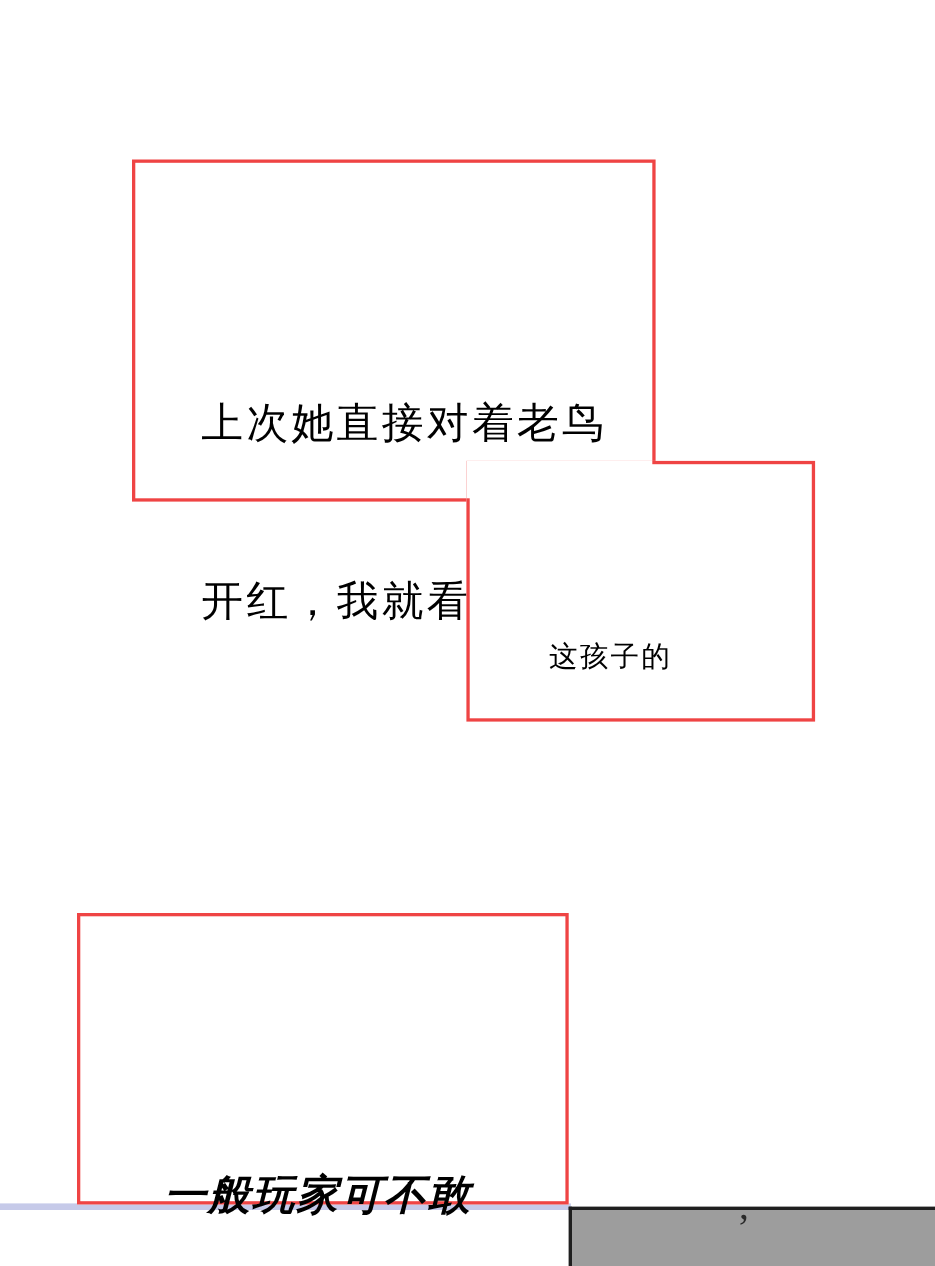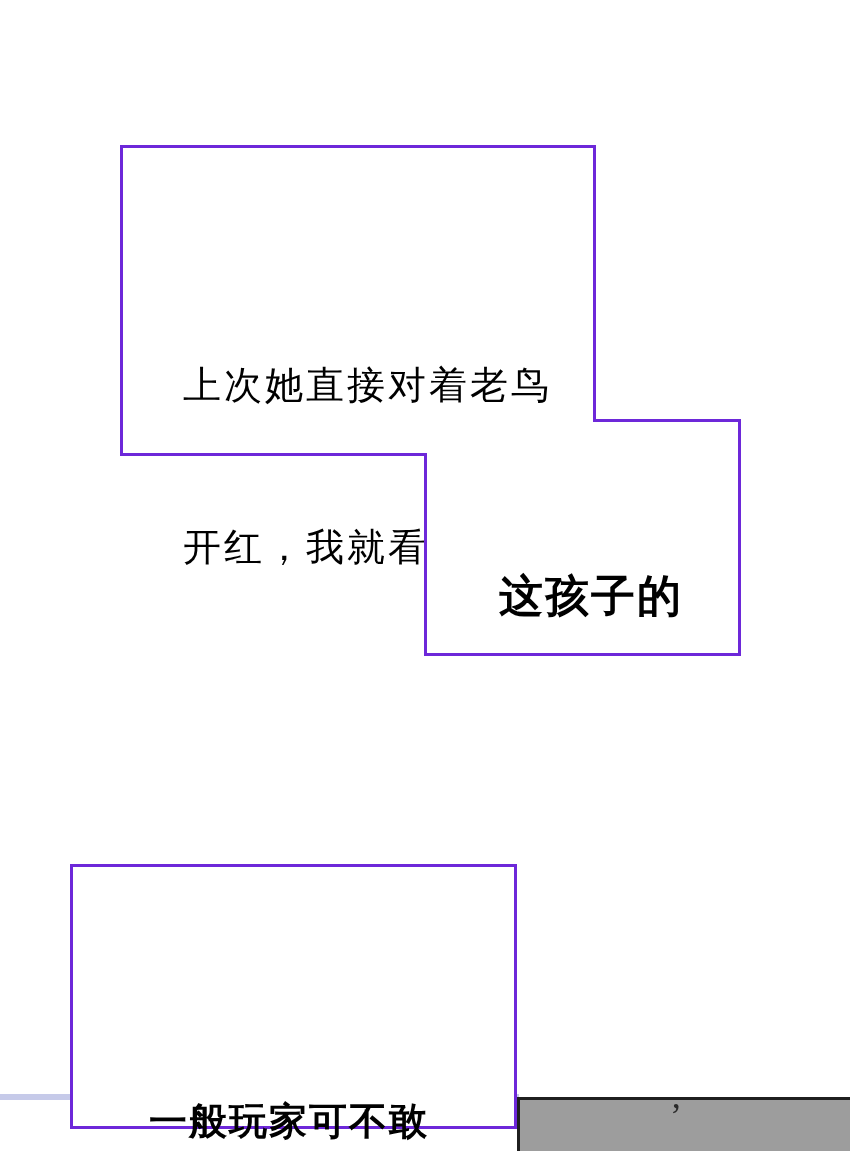--- a/index.html
+++ b/index.html
@@ -11,58 +11,57 @@
     position: relative;
     width: 850px;
     height: 1151px;
     background: #ffffff;
     overflow: hidden;
     font-family: "Liberation Serif", "DejaVu Serif", serif;
   }
   .bubble {
     position: absolute;
     background: #ffffff;
-    border: 3px solid #6d28d9;
+    border: 3px solid #ef4444;
     box-sizing: border-box;
   }
   #bubble-1 {
     left: 120px; top: 145px;
     width: 476px; height: 311px;
   }
   #bubble-2 {
     left: 424px; top: 419px;
     width: 317px; height: 237px;
   }
   #bubble-3 {
-    left: 70px; top: 864px;
-    width: 447px; height: 265px;
+    left: 70px; top: 830px;
+    width: 447px; height: 265px; font-style: italic;
   }
   
   #bubble-join-patch {
     position: absolute;
     left: 424px; top: 419px;
     width: 169px; height: 34px;
     background: #ffffff;
   }
   .bubble-text {
     color: #000000;
     white-space: pre;
   }
   #bubble-1 .bubble-text {
     padding: 102px 0 0 60px;
     font-size: 38px;
     line-height: 54px;
     letter-spacing: 3px;
   }
   #bubble-2 .bubble-text {
     padding: 50px 0 0 72px;
-    font-size: 44px;
+    font-size: 26px;
     line-height: 50px;
     letter-spacing: 2px;
-    font-weight: bold;
   }
   #bubble-3 .bubble-text {
     padding: 112px 0 0 76px;
     font-size: 38px;
     line-height: 57px;
     letter-spacing: 2px;
     font-family: "Liberation Sans", "DejaVu Sans", sans-serif;
     font-weight: 700;
   }
   #divider-line {

